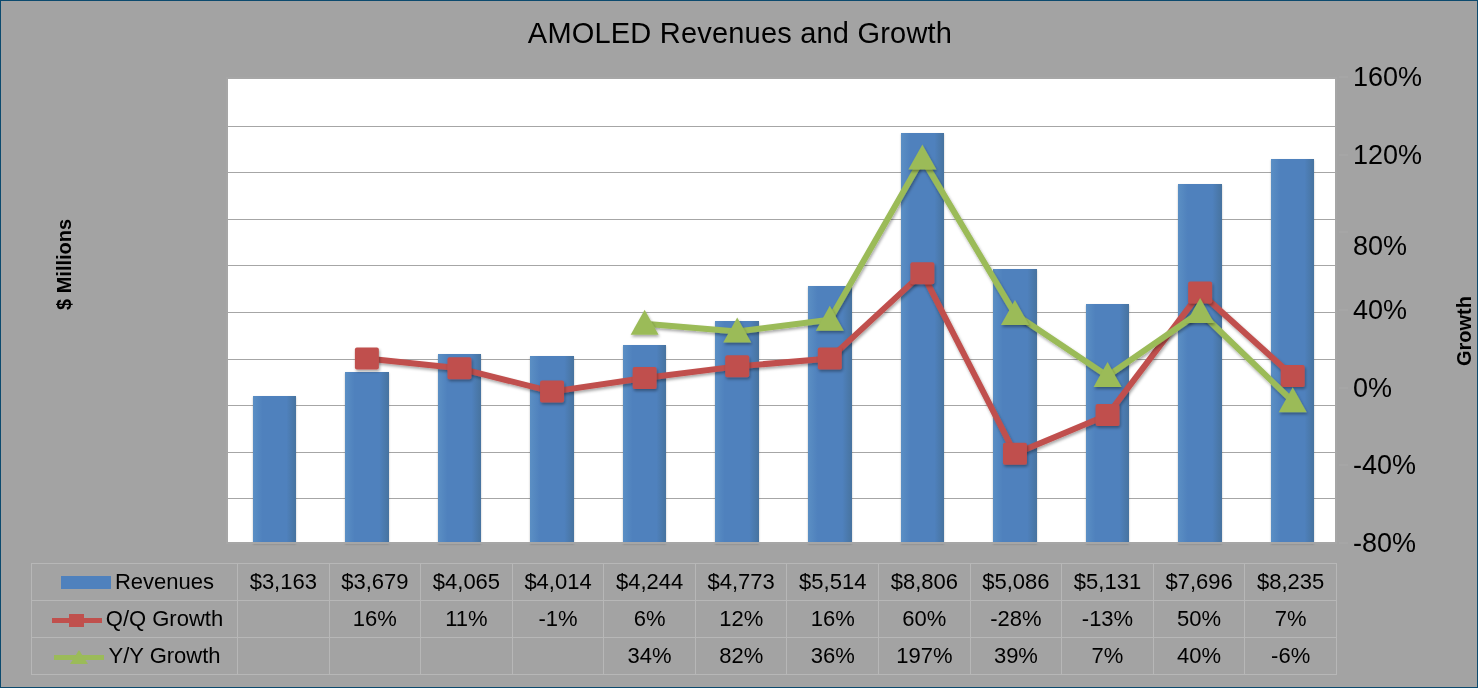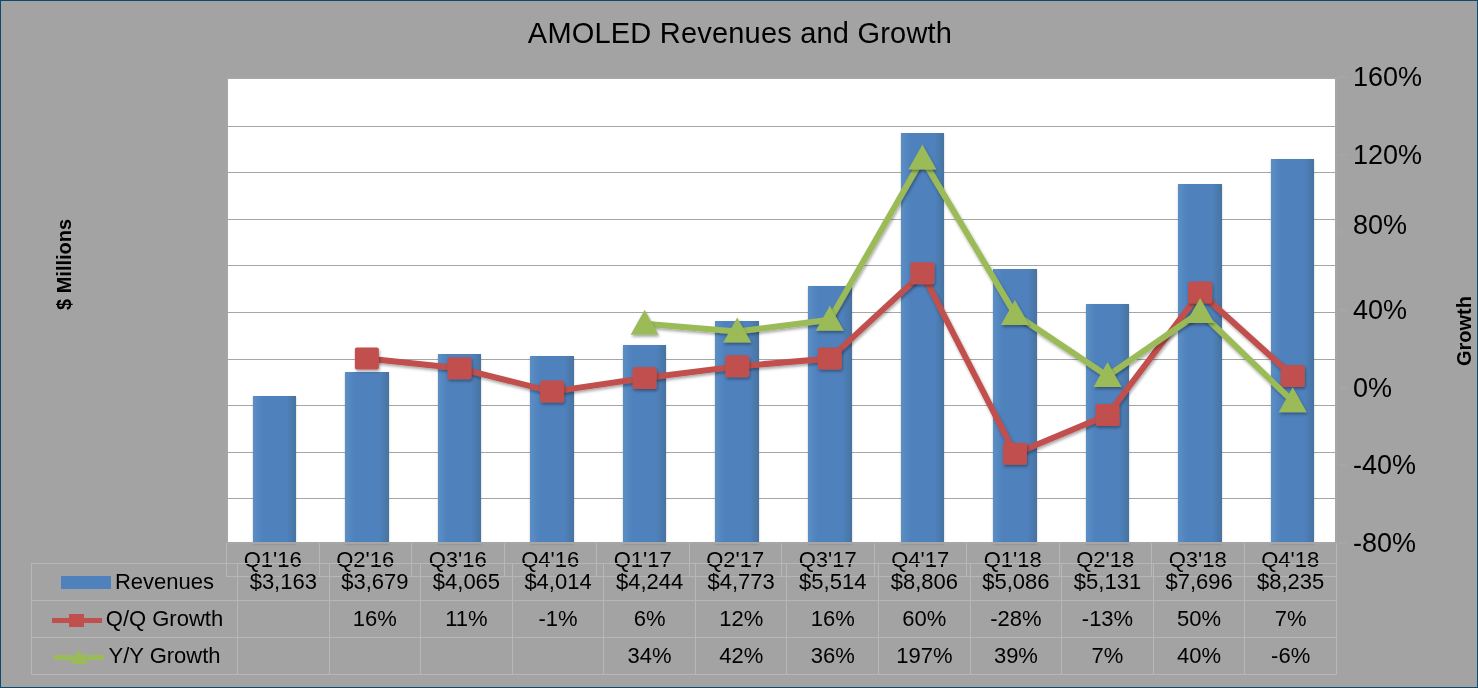--- a/index.html
+++ b/index.html
@@ -235,21 +235,21 @@
 <div id="page">
 
   <div id="chart-title">AMOLED Revenues and Growth</div>
 
   <div id="left-axis-title">$ Millions</div>
 
   <div id="right-axis-title">Growth</div>
   <div id="right-axis-labels">
       <div class="tick-label" style="top: 0px;">160%</div>
       <div class="tick-label" style="top: 77.6667px;">120%</div>
-      <div class="tick-label" style="top: 148px;">80%</div>
+      <div class="tick-label" style="top: 169px;">80%</div>
       <div class="tick-label" style="top: 233px;">40%</div>
       <div class="tick-label" style="top: 310.667px;">0%</div>
       <div class="tick-label" style="top: 388.333px;">-40%</div>
       <div class="tick-label" style="top: 466px;">-80%</div>
     </div>
 
   <div id="plot-area">
     <div id="gridlines">
         <div class="gridline" style="top: 46.6px;"></div>
         <div class="gridline" style="top: 93.2px;"></div>
@@ -300,34 +300,20 @@
         <polygon points="694.3749999999999,65.60833333333329 708.3749999999999,90.60833333333329 680.3749999999999,90.60833333333329" fill="#9BBB59" filter="url(#sh)"></polygon>
         <polygon points="786.9583333333333,220.94166666666666 800.9583333333333,245.94166666666666 772.9583333333333,245.94166666666666" fill="#9BBB59" filter="url(#sh)"></polygon>
         <polygon points="879.5416666666666,283.07500000000005 893.5416666666666,308.07500000000005 865.5416666666666,308.07500000000005" fill="#9BBB59" filter="url(#sh)"></polygon>
         <polygon points="972.1249999999999,219 986.1249999999999,244 958.1249999999999,244" fill="#9BBB59" filter="url(#sh)"></polygon>
         <polygon points="1064.7083333333333,308.31666666666666 1078.7083333333333,333.31666666666666 1050.7083333333333,333.31666666666666" fill="#9BBB59" filter="url(#sh)"></polygon>
       </svg>
   </div>
 
   <div id="axis-baseline"></div>
 
-  <div id="cat-axis">
-      <div class="cat-cell">Q1'16</div>
-      <div class="cat-cell">Q2'16</div>
-      <div class="cat-cell">Q3'16</div>
-      <div class="cat-cell">Q4'16</div>
-      <div class="cat-cell">Q1'17</div>
-      <div class="cat-cell">Q2'17</div>
-      <div class="cat-cell">Q3'17</div>
-      <div class="cat-cell">Q4'17</div>
-      <div class="cat-cell">Q1'18</div>
-      <div class="cat-cell">Q2'18</div>
-      <div class="cat-cell">Q3'18</div>
-      <div class="cat-cell">Q4'18</div>
-    </div>
 
   <table id="data-table">
     <tbody id="data-table-body">
         <tr>
           <td class="legend-cell"><span class="legend-swatch-wrap">
               <span class="legend-bar-swatch" style="background: rgb(79, 129, 189);"></span>
             </span><span class="legend-text">Revenues</span></td>
           <td>$3,163</td>
           <td>$3,679</td>
           <td>$4,065</td>
@@ -366,21 +352,21 @@
               <span class="legend-line-swatch">
                 <span class="lline" style="background: rgb(155, 187, 89);"></span>
                 <span class="ltri" style="border-bottom: 14px solid rgb(155, 187, 89);"></span>
               </span>
             </span><span class="legend-text">Y/Y Growth</span></td>
           <td></td>
           <td></td>
           <td></td>
           <td></td>
           <td>34%</td>
-          <td>42%</td>
+          <td>82%</td>
           <td>36%</td>
           <td>197%</td>
           <td>39%</td>
           <td>7%</td>
           <td>40%</td>
           <td>-6%</td>
         </tr>
       </tbody>
   </table>
 

